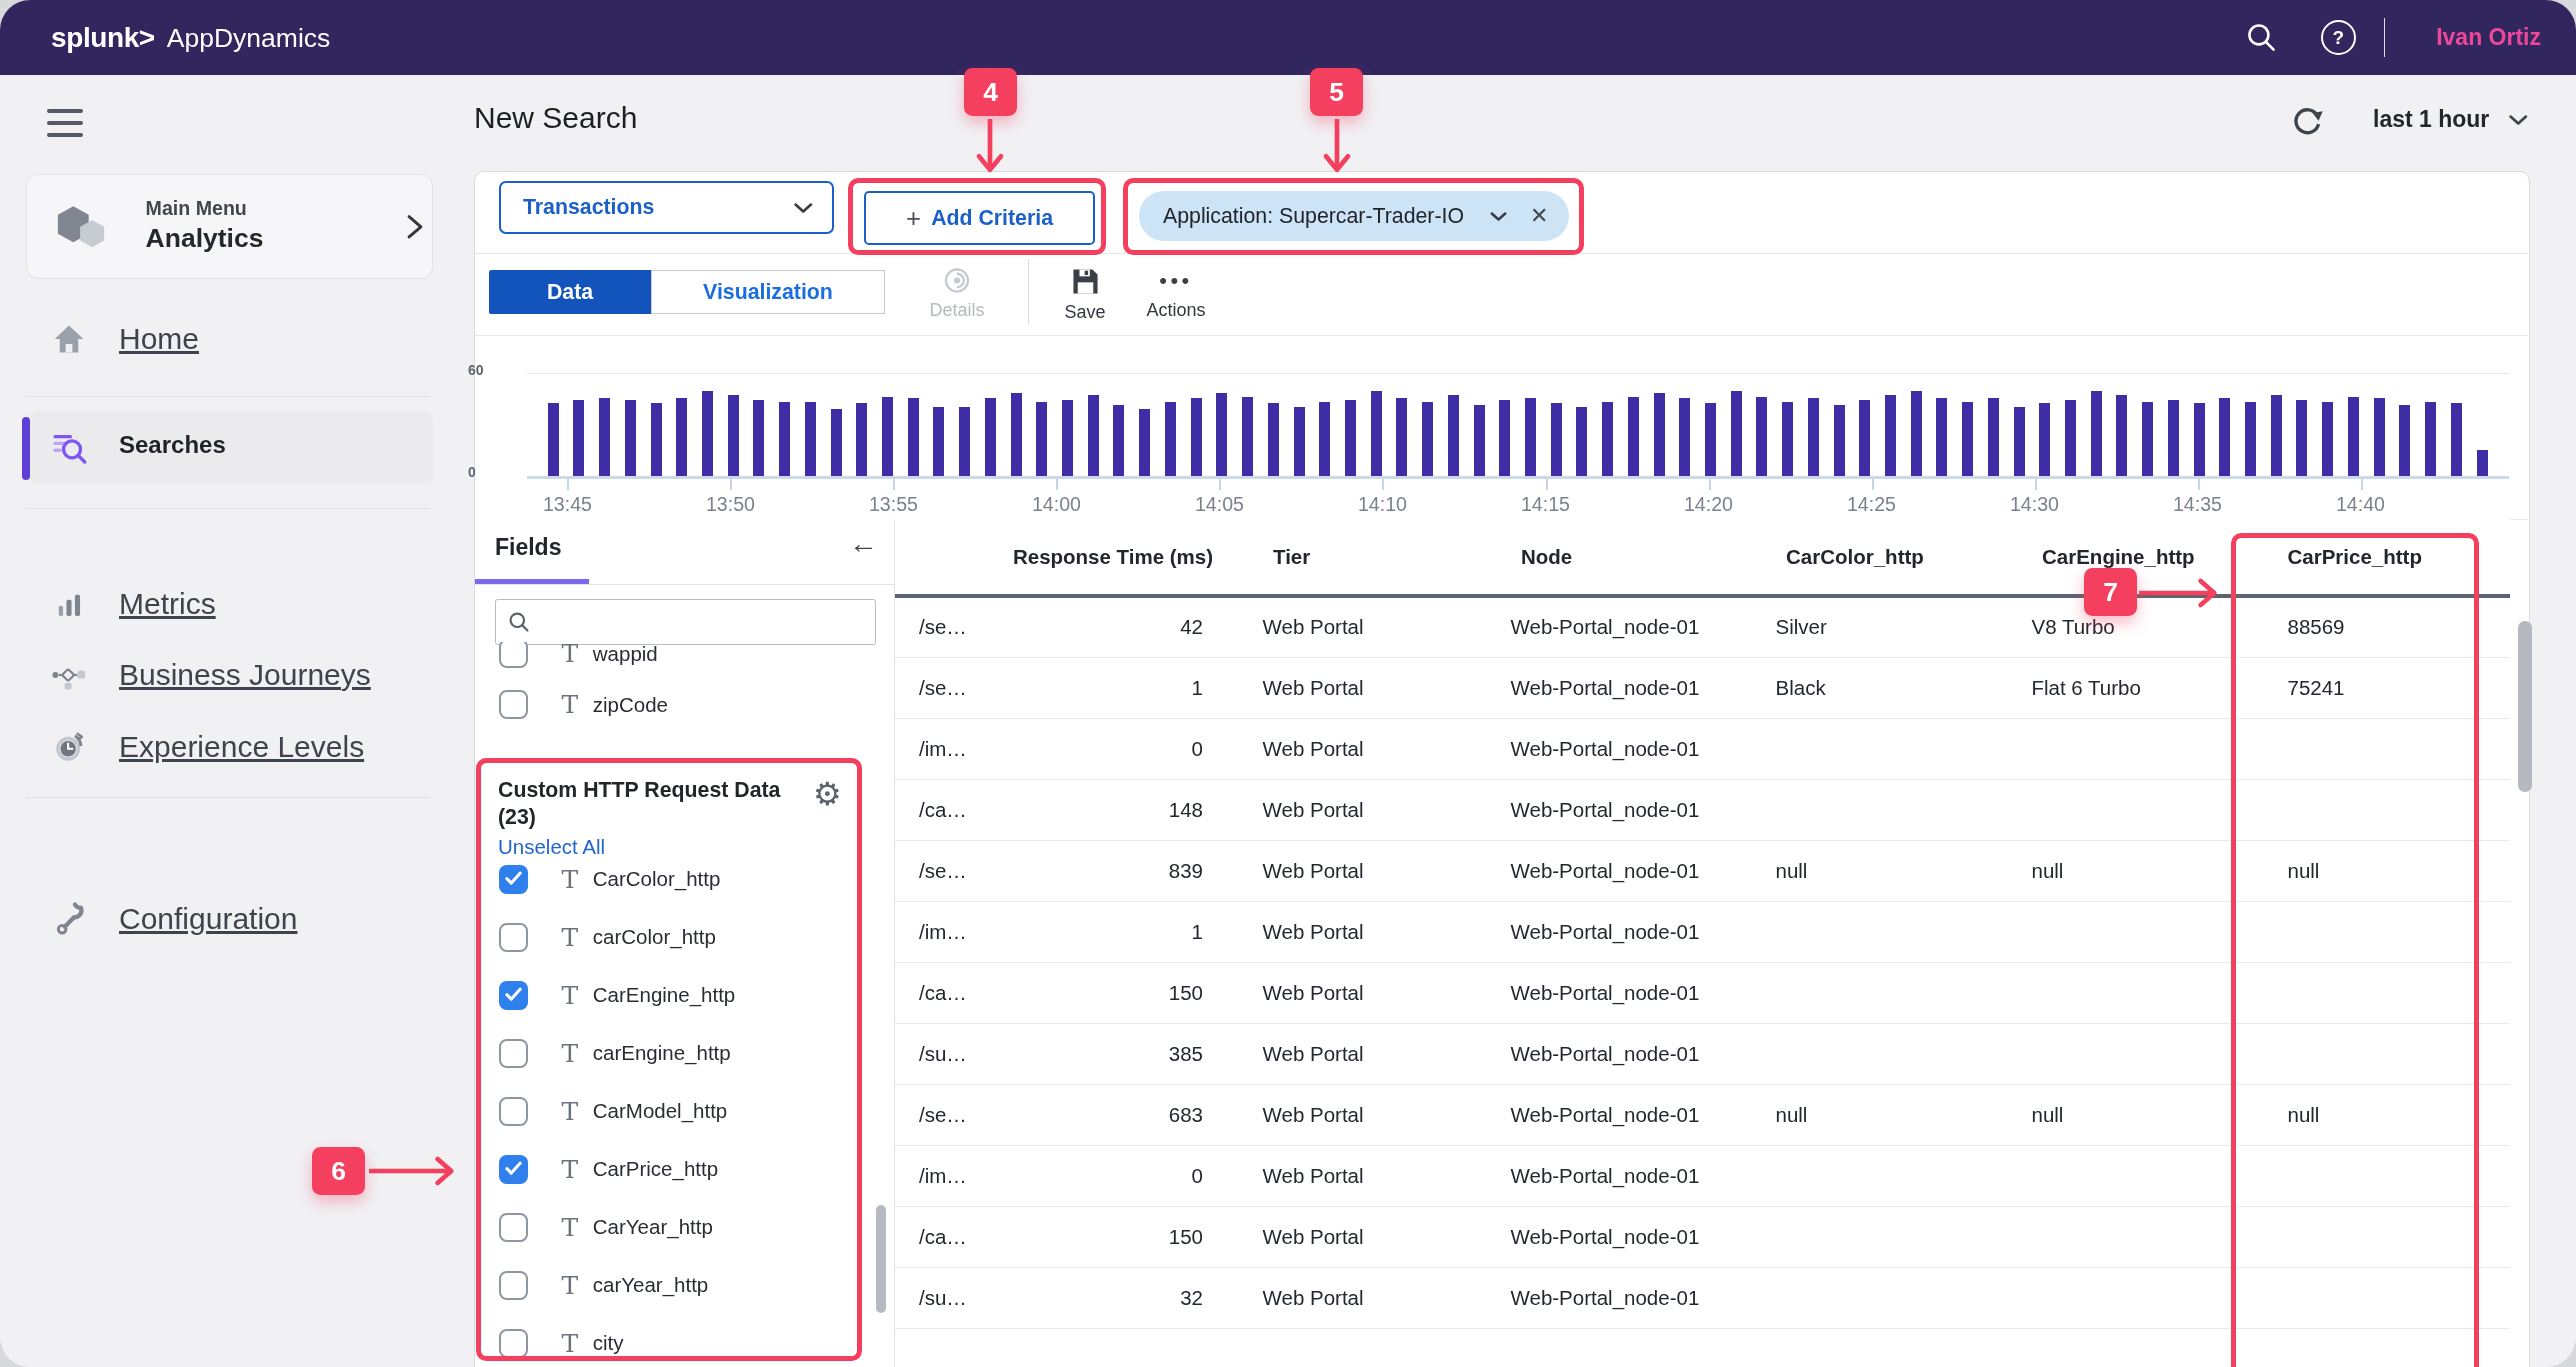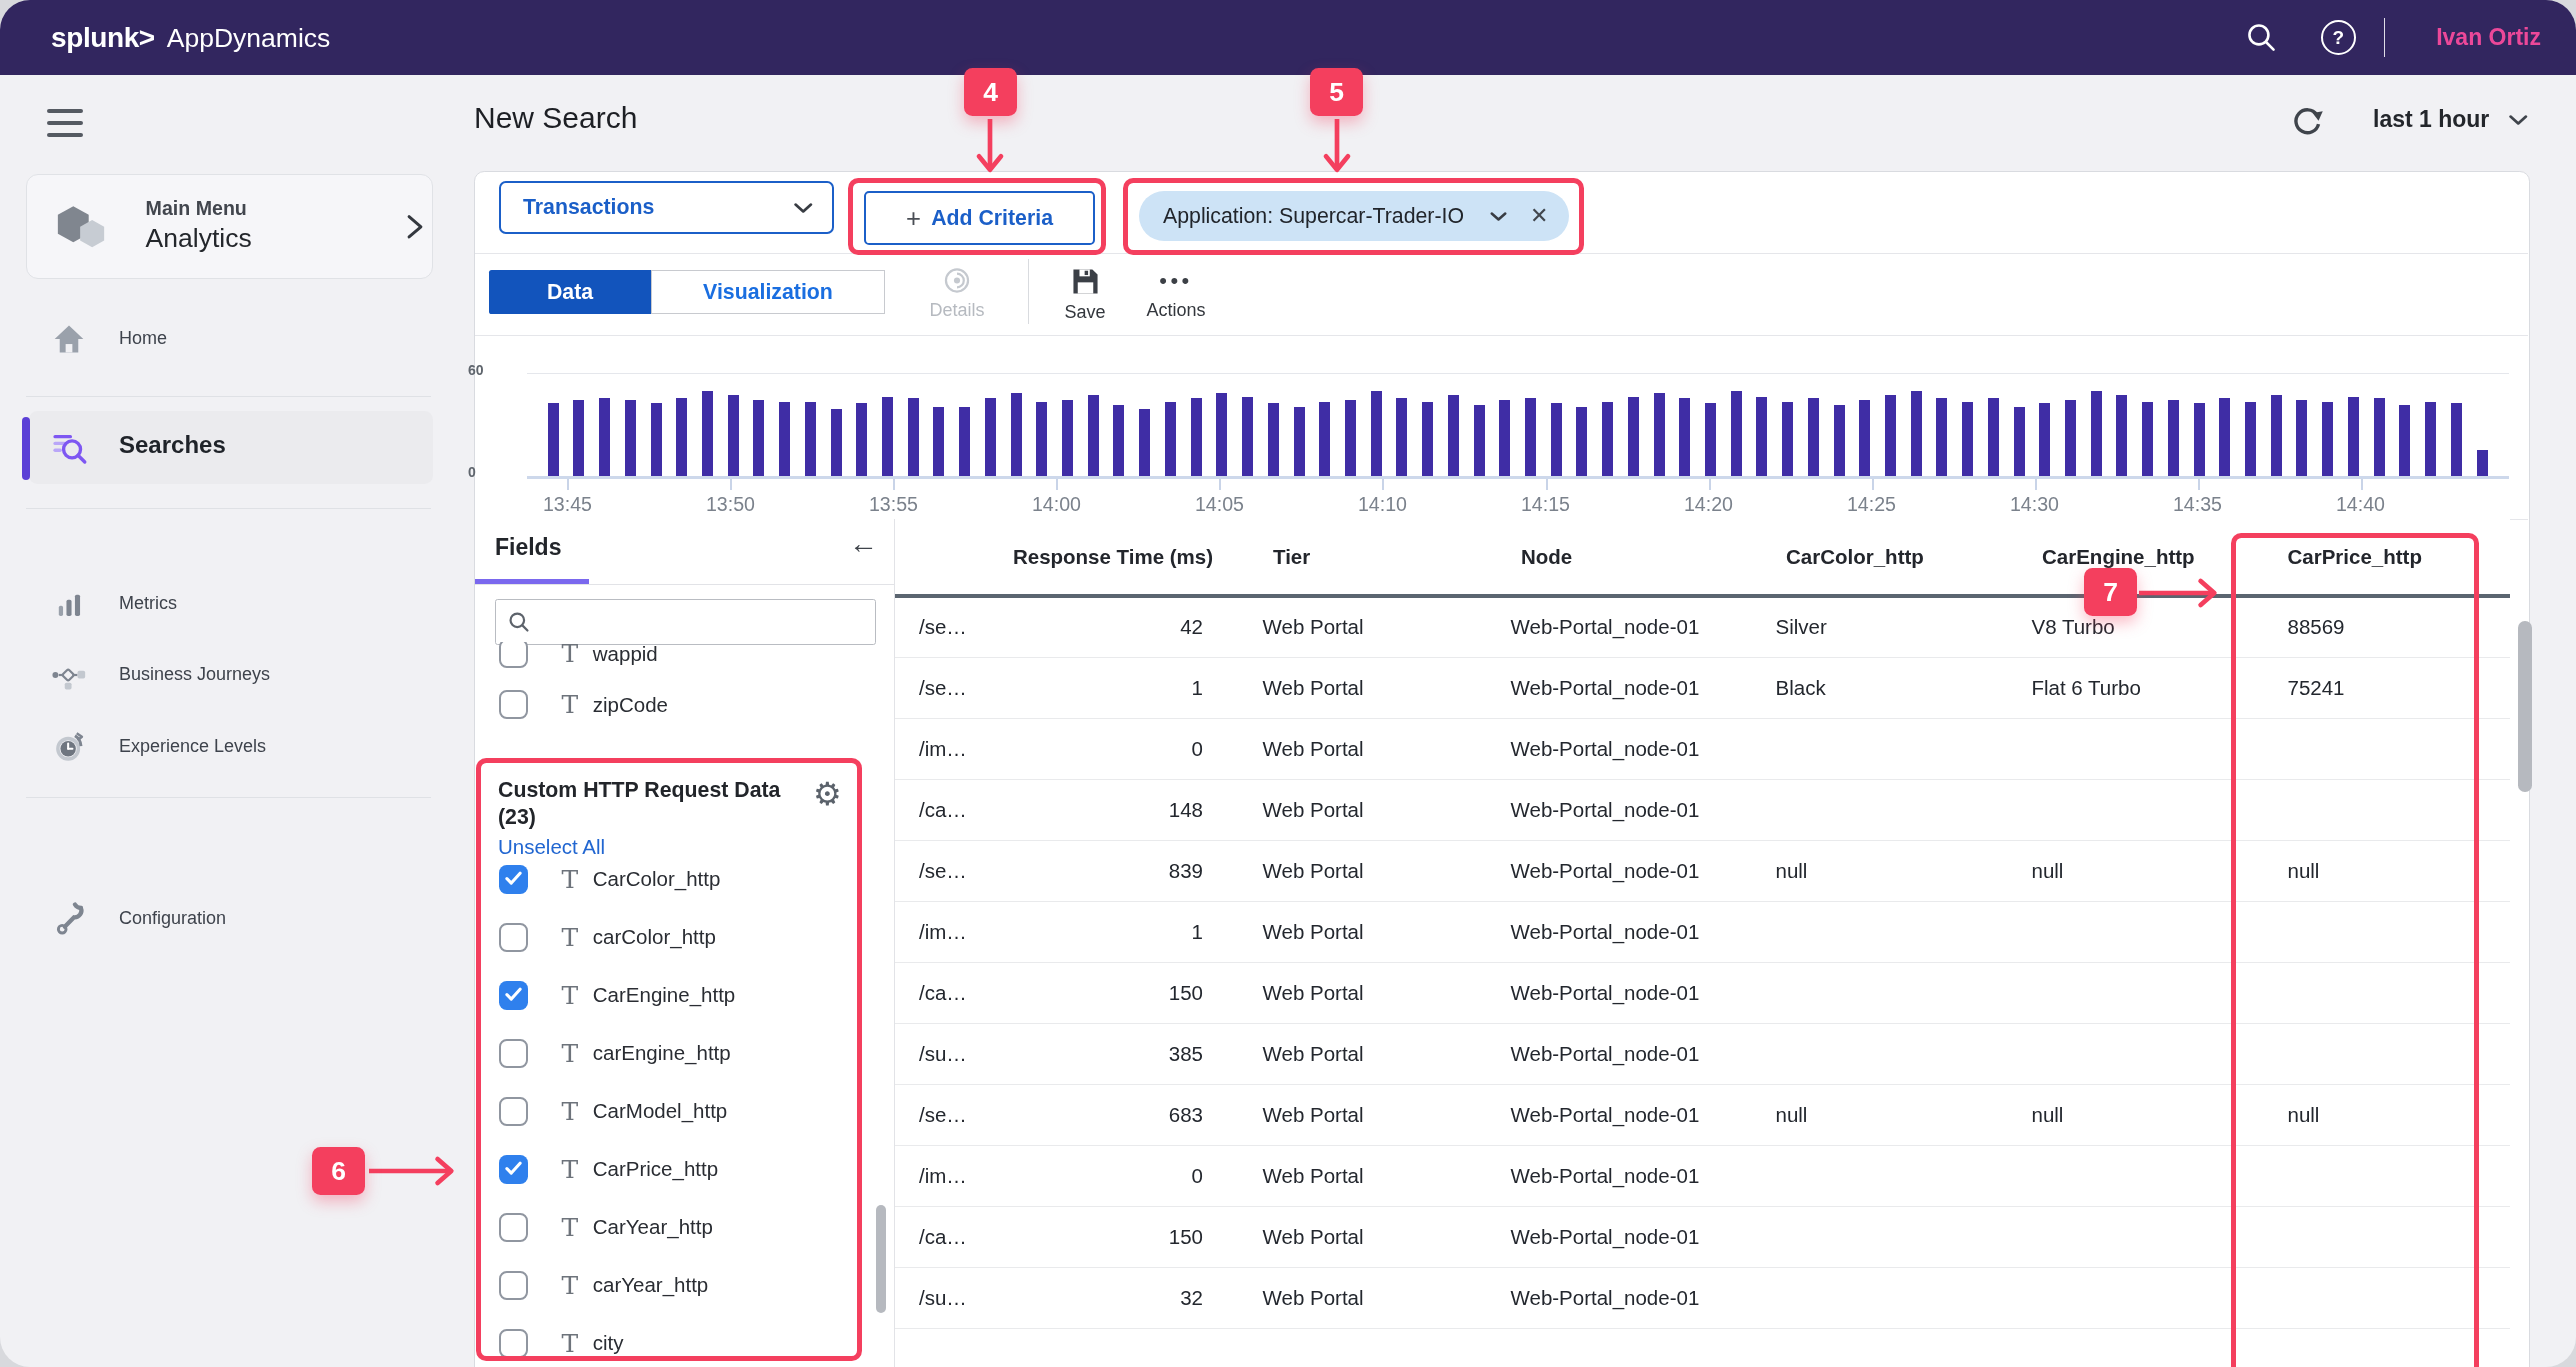--- a/index.html
+++ b/index.html
@@ -16,24 +16,24 @@
   .tb-icon{width:77px;display:flex;justify-content:center;cursor:pointer;}
   .tb-divider{width:1.7px;height:39px;background:rgba(255,255,255,.85);margin:0 6.8px;}
   .tb-user{color:#ec4899;font-size:23px;font-weight:700;margin:0 35px 0 44px;}
   .q-circle{width:31px;height:31px;border:2.2px solid #fff;border-radius:50%;display:flex;align-items:center;justify-content:center;color:#fff;font-size:19px;font-weight:700;}
 
   
   .hamburger{position:absolute;left:47px;top:109px;width:36px;cursor:pointer;}
   .hamburger div{height:4.3px;background:#555a62;border-radius:2.6px;margin-bottom:7.7px;}
   .menu-card{position:absolute;left:25.6px;top:174px;width:405px;height:103px;background:#f6f6f9;border:1.7px solid #e0e2e6;border-radius:12px;cursor:pointer;}
   .menu-eyebrow{position:absolute;left:119px;top:22px;font-size:19.6px;font-weight:700;color:#42464e;}
-  .menu-title{position:absolute;left:119px;top:48px;font-size:26.5px;font-weight:400;color:#24272c;}
+  .menu-title{position:absolute;left:119px;top:48px;font-size:26.5px;font-weight:700;color:#24272c;}
   .srow{position:absolute;left:0;width:457px;height:55px;display:flex;align-items:center;cursor:pointer;}
   .srow .sicon{position:absolute;left:50px;width:38px;display:flex;justify-content:center;}
-  .srow .slabel{position:absolute;left:119px;font-size:18px;color:#3e434c;}
+  .srow .slabel{position:absolute;left:119px;font-size:30px;color:#3e434c;text-decoration:underline;}
   .sdivider{position:absolute;left:25.6px;width:405px;height:0;border-top:1.7px solid #dfe1e5;}
   .sel-block{position:absolute;left:29px;top:411px;width:404px;height:73px;background:#ebebee;border-radius:8.5px;cursor:pointer;}
   .sel-bar{position:absolute;left:22px;top:417px;width:7.7px;height:63px;background:#5b3fd6;border-radius:4.3px;}
   .sel-label{position:absolute;left:119px;top:431px;font-size:24px;font-weight:700;color:#1f2329;}
 
   
   .page-title{position:absolute;left:474px;top:101px;font-size:30px;font-weight:500;color:#1d1f24;}
   .refresh-btn{position:absolute;left:2288px;top:102px;cursor:pointer;}
   .time-range{position:absolute;left:2373px;top:106px;display:flex;align-items:center;cursor:pointer;text-align:center;}
   .time-range span{font-size:23px;font-weight:700;color:#23262b;margin-right:19px;}

